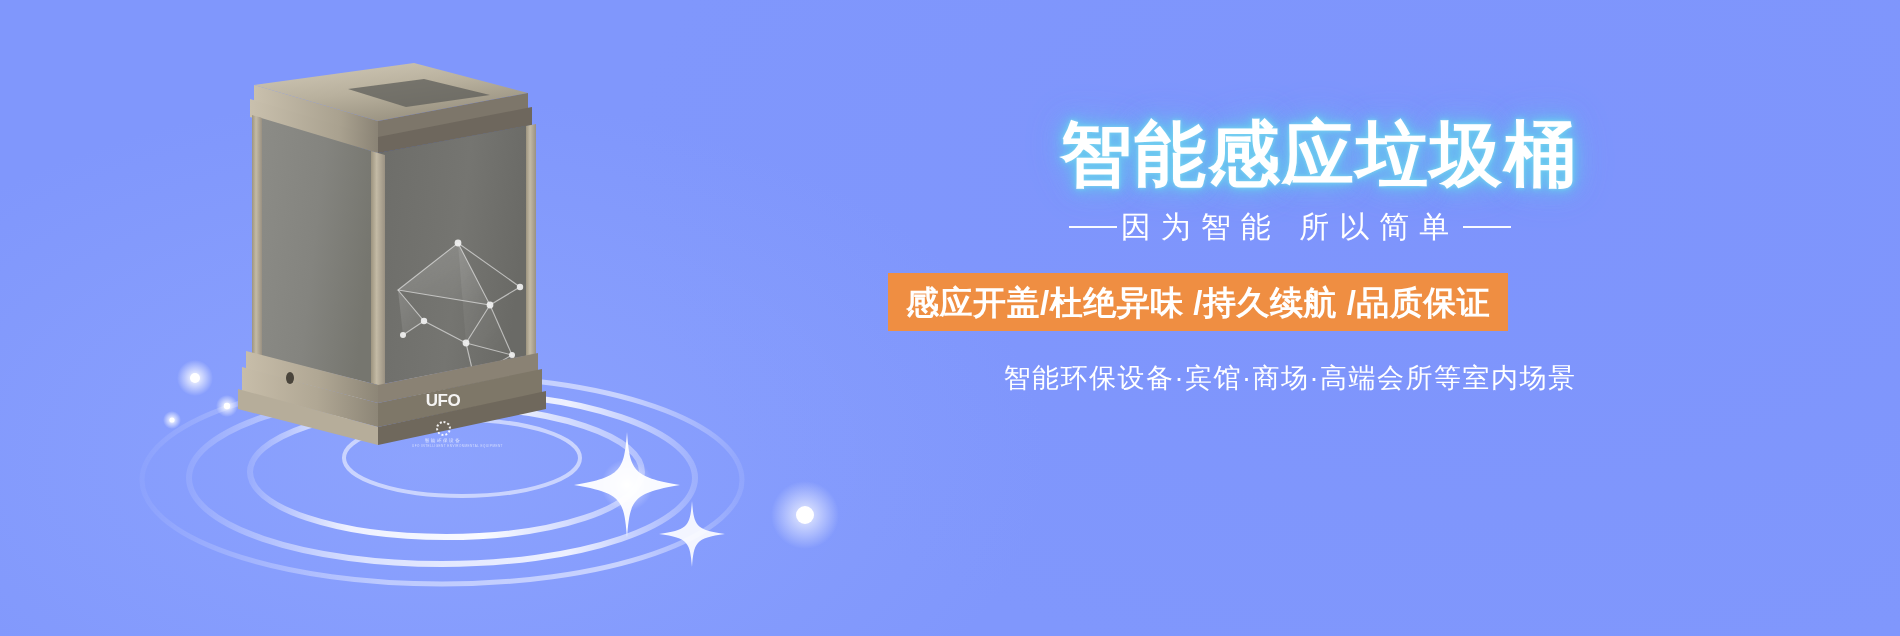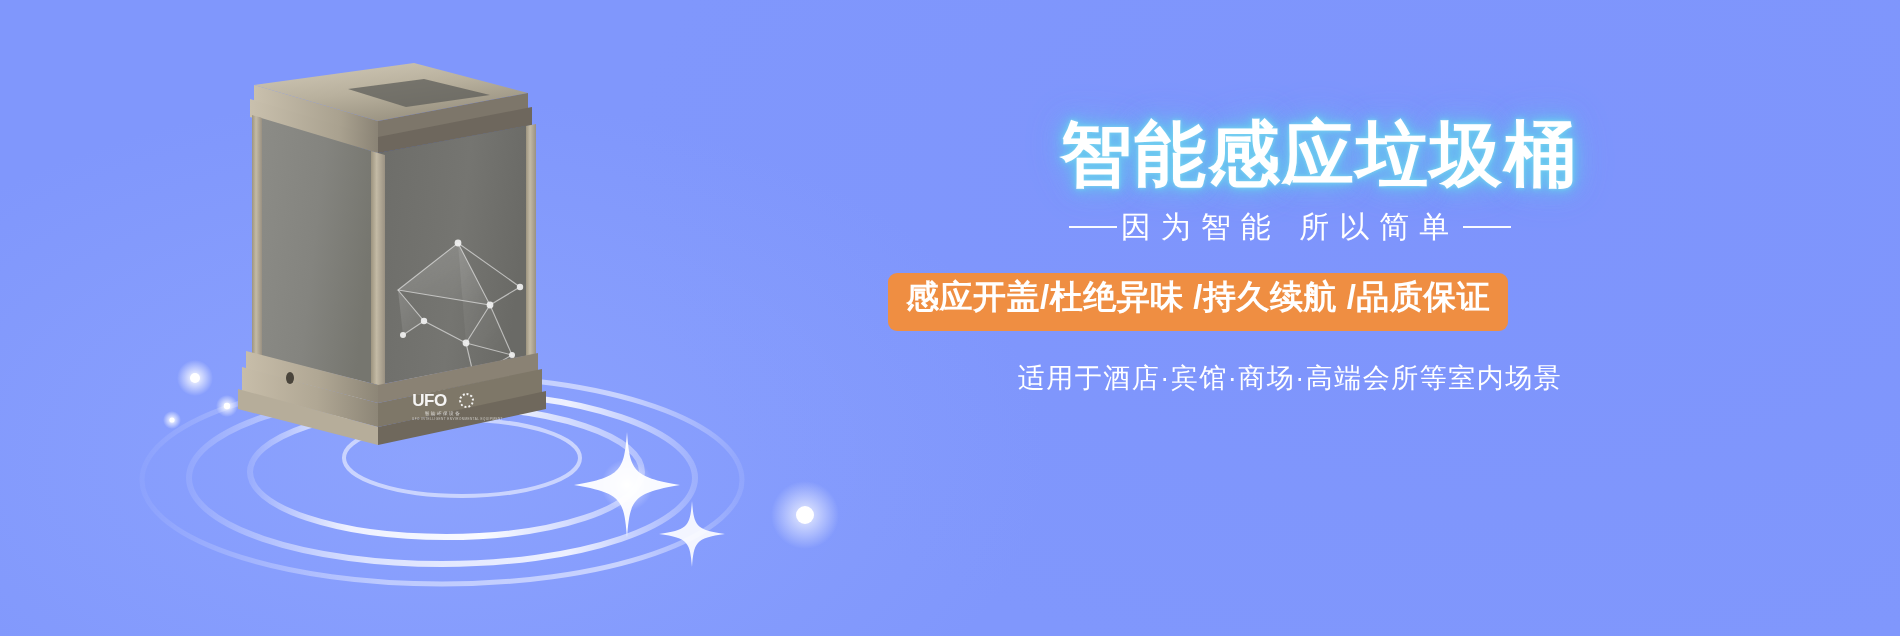--- a/index.html
+++ b/index.html
@@ -58,20 +58,21 @@
     top: 392px;
     width: 62px;
     text-align: center;
     pointer-events: none;
   }
   .bin-logo .logo-row {
     display: flex;
     align-items: center;
     justify-content: center;
     gap: 12px;
+    flex-direction: column;
   }
   .bin-logo .logo-word {
     font-family: "Liberation Sans", sans-serif;
     font-size: 17px;
     font-weight: 700;
     letter-spacing: -0.5px;
     color: rgba(255,255,255,0.92);
     line-height: 1;
   }
   .bin-logo .logo-ring {
@@ -154,25 +155,25 @@
     letter-spacing: 10px;
     font-weight: 400;
     line-height: 1;
   }
 
   .feature-band {
     position: absolute;
     left: 8px;
     top: 273px;
     height: 58px;
-    padding: 7px 18px;
+    padding: 16px 18px;
     background: #ef8e42;
-    border-radius: 9px;
+    border-radius: 0;
     display: flex;
-    align-items: flex-start;
+    align-items: center;
     box-sizing: border-box;
   }
   .feature-band .feature-text {
     font-size: 33px;
     font-weight: 700;
     color: #ffffff;
     letter-spacing: 0.5px;
     line-height: 1;
     white-space: nowrap;
   }
@@ -398,17 +399,17 @@
     <div class="subline">
       <span class="rule"></span>
       <span class="subtext">因为智能  所以简单</span>
       <span class="rule"></span>
     </div>
 
     <div class="feature-band">
       <span class="feature-text">感应开盖/杜绝异味 /持久续航 /品质保证</span>
     </div>
 
-    <div class="scene-line">适用于酒店·宾馆·商场·高端会所等室内场景</div>
+    <div class="scene-line">智能环保设备·宾馆·商场·高端会所等室内场景</div>
 
   </div>
 
 </div>
 
 </body></html>

